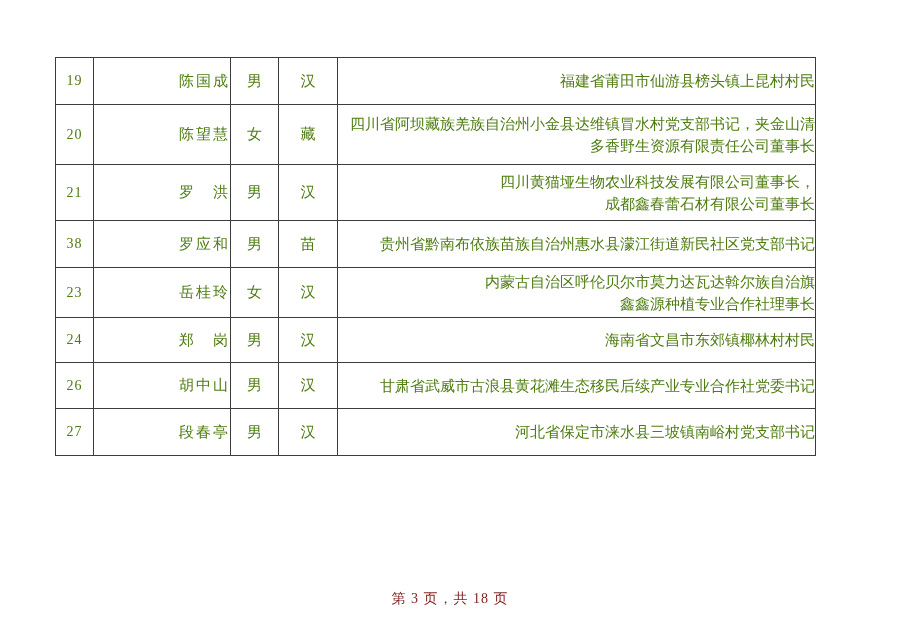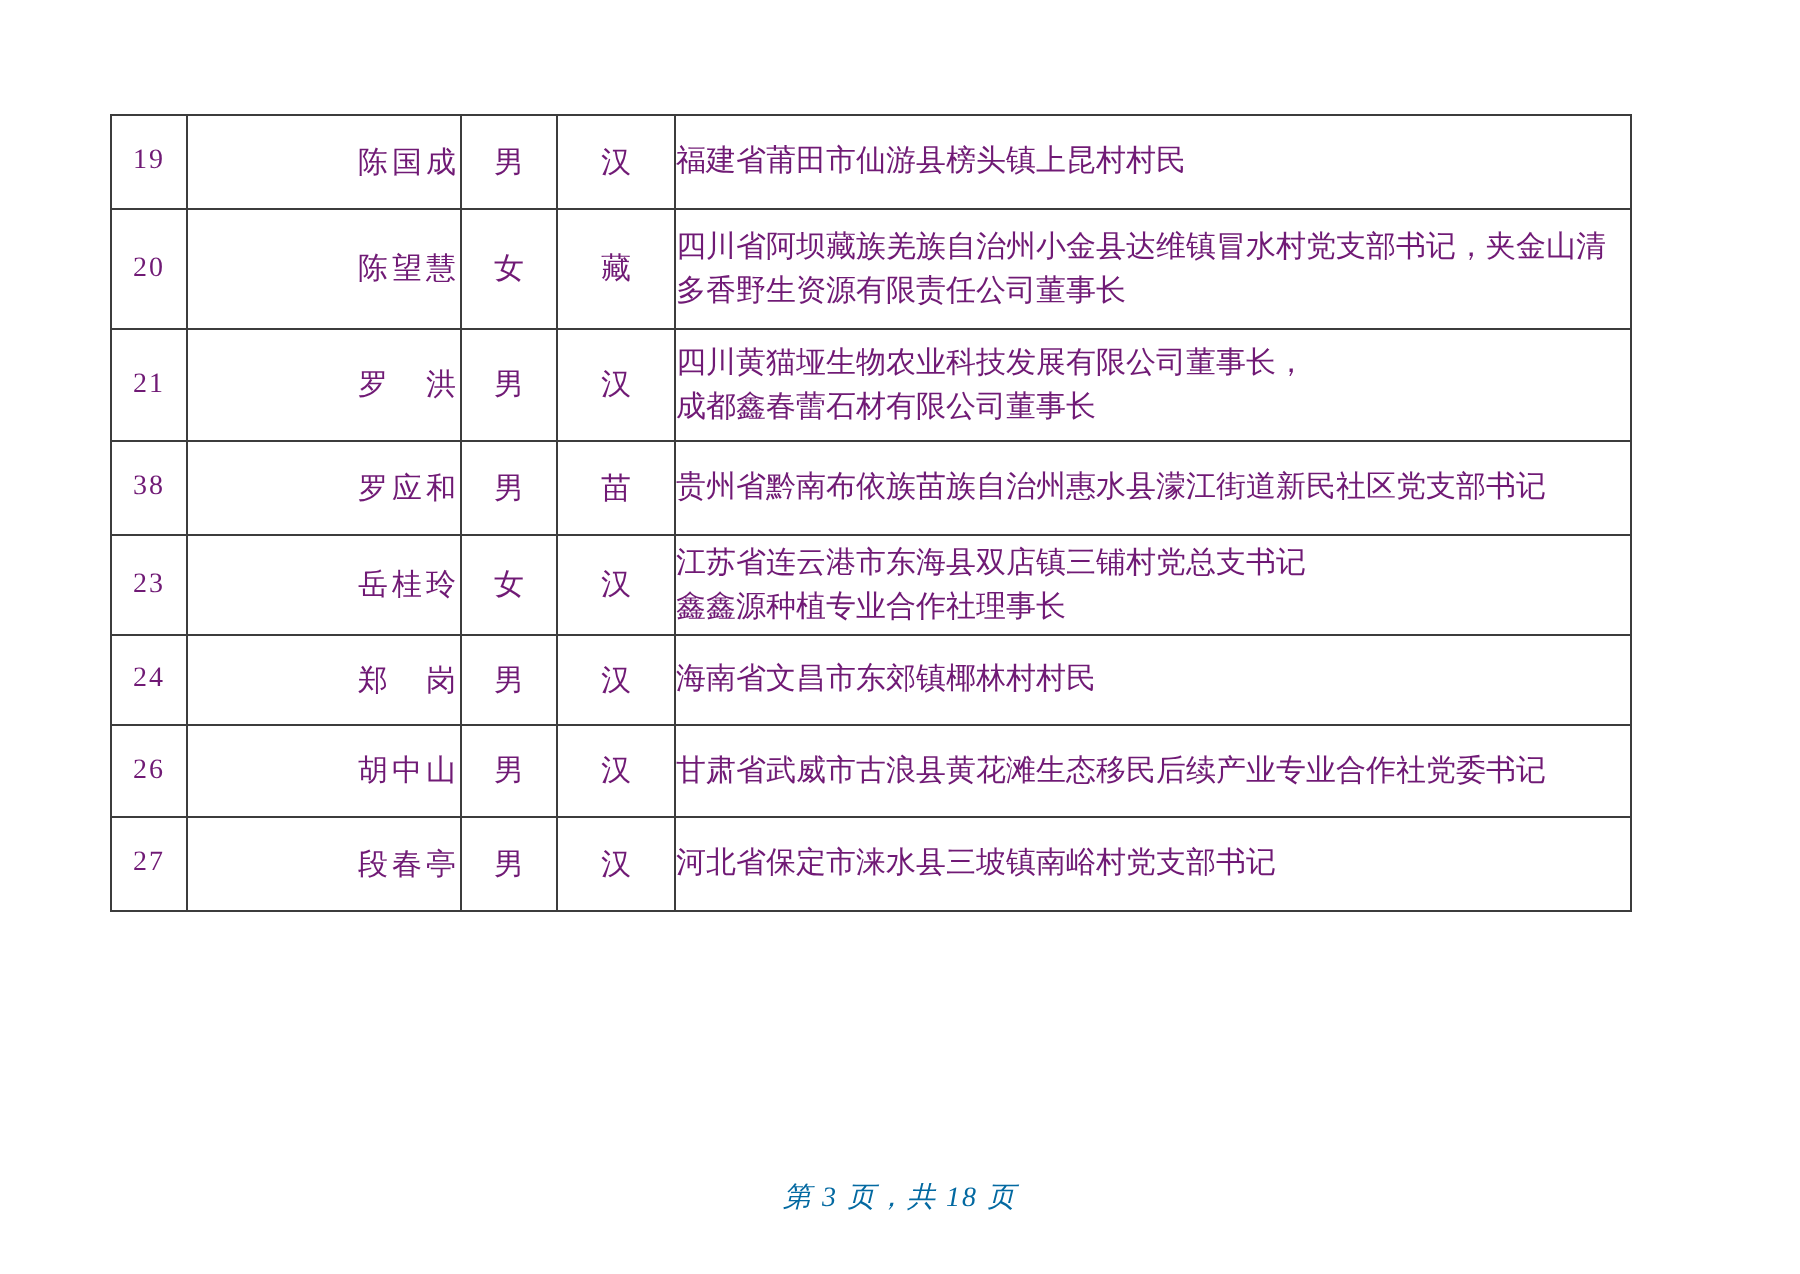--- a/index.html
+++ b/index.html
@@ -17,21 +17,21 @@
     background: #ffffff;
     overflow: hidden;
   }
   table.roster {
     position: absolute;
     left: 55px;
     top: 57px;
     width: 761px;
     border-collapse: collapse;
     table-layout: fixed;
-    color: #701a75;
+    color: #4d7c0f;
     font-size: 15px;
   }
   table.roster td {
     border: 1.4px solid #3c3c3c;
     padding: 0;
     vertical-align: middle;
     overflow: hidden;
   }
   col.c-num  { width: 38px; }
   col.c-name { width: 137px; }
@@ -48,43 +48,42 @@
     text-align: right;
     letter-spacing: 2px;
   }
   td.gen, td.eth {
     text-align: center;
   }
   td.desc {
     padding: 3px 8px 3px 6px;
     line-height: 22px;
     white-space: pre-line;
-    text-align: left;
+    text-align: right;
   }
   tr.r1  { height: 47px; }
   tr.r2  { height: 60px; }
   tr.r3  { height: 56px; }
   tr.r4  { height: 47px; }
   tr.r5  { height: 50px; }
   tr.r6  { height: 45px; }
   tr.r7  { height: 47px; }
   tr.r8  { height: 46px; }
   tr.r9  { height: 47px; }
   tr.r10 { height: 46px; }
 
   .footer {
     position: absolute;
     left: 0;
     right: 0;
     top: 590px;
     text-align: center;
-    color: #0369a1;
+    color: #7f1d1d;
     font-size: 14px;
     letter-spacing: 1px;
-    font-style: italic;
   }
 </style>
 </head>
 <body>
 
 <div class="page">
 
   <table class="roster">
     <colgroup>
       <col class="c-num">
@@ -122,21 +121,21 @@
         <td class="name">罗应和</td>
         <td class="gen">男</td>
         <td class="eth">苗</td>
         <td class="desc">贵州省黔南布依族苗族自治州惠水县濛江街道新民社区党支部书记</td>
       </tr>
       <tr class="r5">
         <td class="num">23</td>
         <td class="name">岳桂玲</td>
         <td class="gen">女</td>
         <td class="eth">汉</td>
-        <td class="desc">江苏省连云港市东海县双店镇三铺村党总支书记
+        <td class="desc">内蒙古自治区呼伦贝尔市莫力达瓦达斡尔族自治旗
 鑫鑫源种植专业合作社理事长</td>
       </tr>
       <tr class="r6">
         <td class="num">24</td>
         <td class="name">郑　岗</td>
         <td class="gen">男</td>
         <td class="eth">汉</td>
         <td class="desc">海南省文昌市东郊镇椰林村村民</td>
       </tr>
       <tr class="r8">

